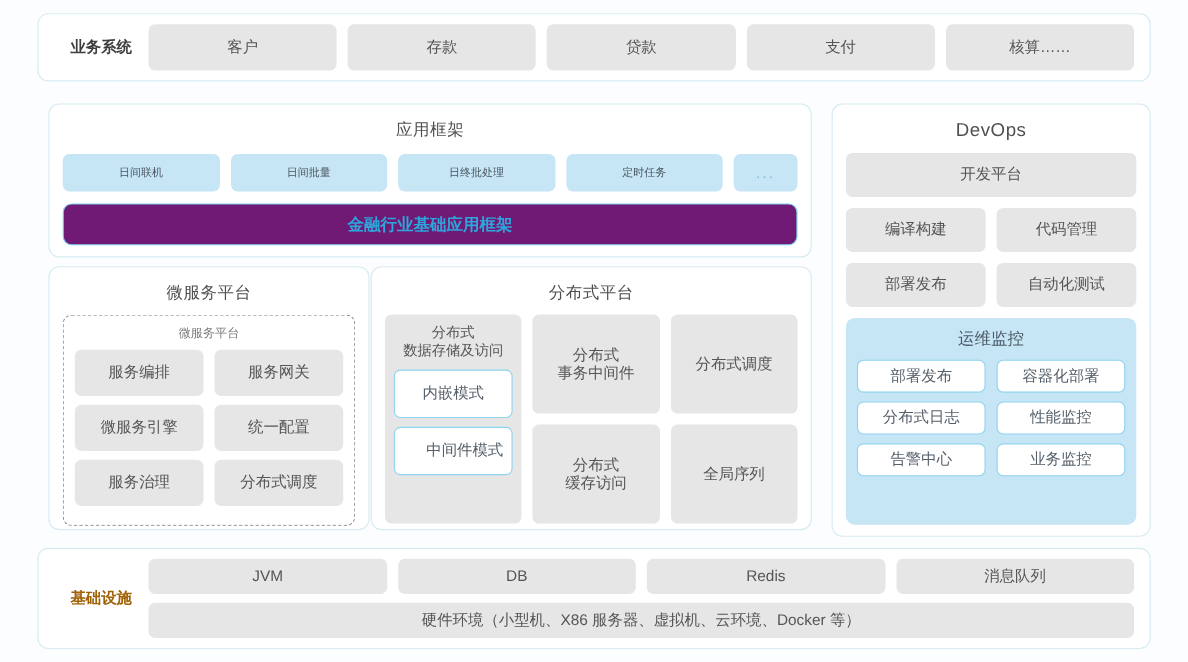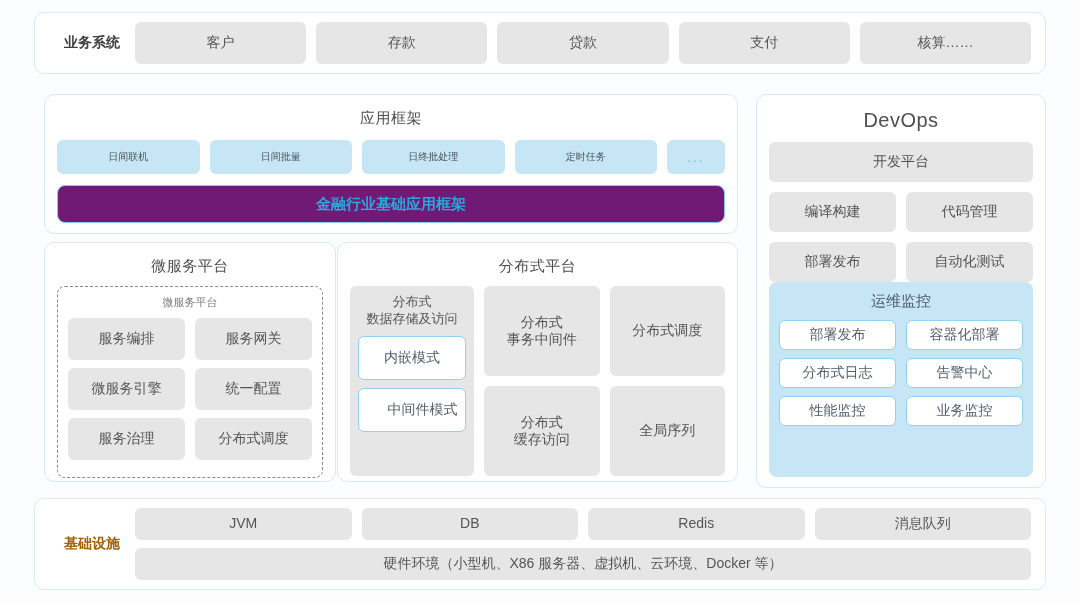--- a/index.html
+++ b/index.html
@@ -216,30 +216,31 @@
   #panel-devops {
     position: absolute;
     left: 756px;
     top: 94px;
     width: 290px;
     height: 394px;
     padding: 10px 12px;
     display: flex;
     flex-direction: column;
   }
-  #panel-devops .panel-title { margin: 4px 0 10px 0; font-size: 20px; }
+  #panel-devops .panel-title { margin: 4px 0 10px 0; font-size: 17px; }
   #devops-top .chip { height: 40px; }
   #devops-grid {
     display: grid;
     grid-template-columns: 1fr 1fr;
     gap: 10px;
     margin-top: 10px;
   }
   #devops-grid .chip { height: 40px; }
   #panel-ops {
+    margin-top: 10px;
     background: #c6e5f5;
     border-radius: 8px;
     padding: 8px 10px 10px 10px;
     box-sizing: border-box;
     flex: 1;
   }
   #ops-title {
     text-align: center;
     font-size: 15px;
     color: #4c5a66;
@@ -370,22 +371,22 @@
       <div class="chip">代码管理</div>
       <div class="chip">部署发布</div>
       <div class="chip">自动化测试</div>
     </div>
     <div id="panel-ops">
       <div id="ops-title">运维监控</div>
       <div id="ops-grid">
         <div class="chip-white-cyan">部署发布</div>
         <div class="chip-white-cyan">容器化部署</div>
         <div class="chip-white-cyan">分布式日志</div>
+        <div class="chip-white-cyan">性能监控</div>
         <div class="chip-white-cyan">告警中心</div>
-        <div class="chip-white-cyan">性能监控</div>
         <div class="chip-white-cyan">业务监控</div>
       </div>
     </div>
   </div>
 
   <div id="row-infra" class="panel">
     <div class="side-label">基础设施</div>
     <div id="infra-right">
       <div id="infra-top">
         <div class="chip">JVM</div>

